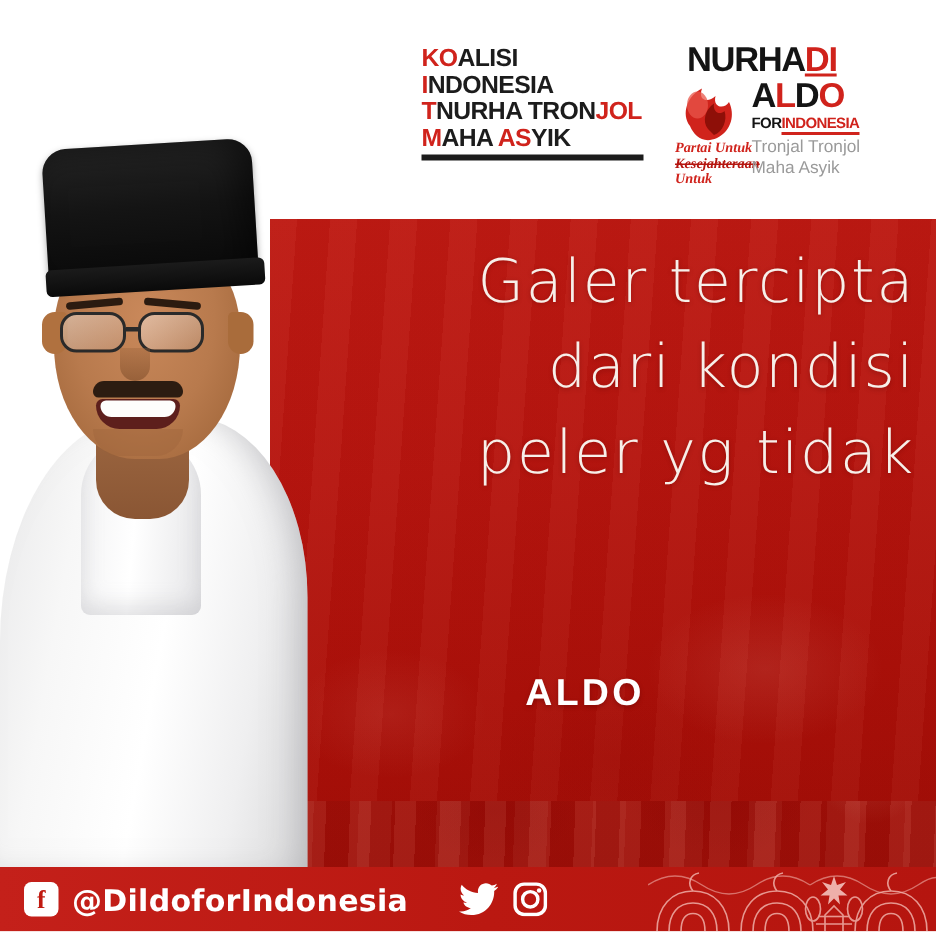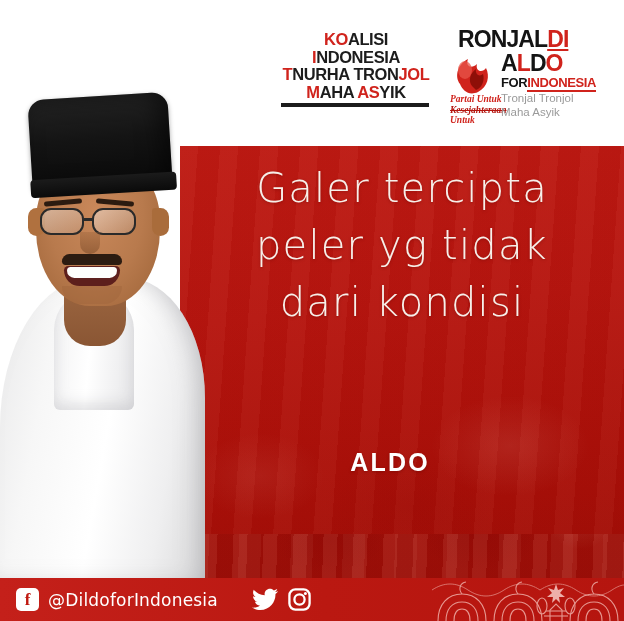--- a/index.html
+++ b/index.html
@@ -64,21 +64,21 @@
     position:absolute; inset:0;
     background:
       radial-gradient(ellipse 110px 70px at 330px 300px, rgba(255,210,195,.10), transparent 72%),
       radial-gradient(ellipse 90px 60px at 80px 330px, rgba(255,200,185,.08), transparent 72%),
       radial-gradient(ellipse 120px 80px at 230px 360px, rgba(150,10,6,.22), transparent 72%),
       repeating-linear-gradient(94deg, rgba(255,190,175,.045) 0 18px, rgba(130,7,5,.05) 18px 40px);
   }
 
   .quote {
     position:absolute; left:14px; top:14px; width:416px;
-    text-align:center;
+    text-align:right;
     color:#f7efe9;
     font-family:"DejaVu Sans", sans-serif;
     font-size:40px;
     font-weight:300;
     line-height:57px;
     letter-spacing:1.2px;
     text-shadow:0 1px 3px rgba(90,4,2,.35);
   }
   .quote .ln { display:block; white-space:nowrap; }
 
@@ -90,21 +90,21 @@
     font-size:25px;
     font-weight:bold;
     letter-spacing:2.2px;
     text-shadow:0 1px 3px rgba(90,4,2,.4);
   }
 
   
   .logos { position:absolute; left:0; top:0; width:624px; height:146px; }
 
   .logo-koalisi {
-    position:absolute; left:281px; top:31px; width:150px;text-align:center;
+    position:absolute; left:281px; top:31px; width:150px;
   }
   .logo-koalisi .kline {
     font-family:"Liberation Sans", sans-serif;
     font-weight:bold;
     font-size:16.5px;
     line-height:17.6px;
     color:#1c1c1c;
     letter-spacing:-.4px;
     white-space:nowrap;
   }
@@ -123,21 +123,21 @@
   .nu-top .r { color:#d0231c;text-decoration:underline; }
   .nu-second {
     font-family:"Liberation Sans", sans-serif;
     font-weight:bold; font-size:23px; line-height:24px;
     color:#141414; letter-spacing:-.9px; white-space:nowrap;
     padding-left:49px;
   }
   .nu-second .r { color:#d0231c; }
   .nu-for {
     font-family:"Liberation Sans", sans-serif;
-    font-weight:bold; font-size:13px; line-height:15px;
+    font-weight:bold; font-size:10px; line-height:15px;
     color:#141414; letter-spacing:-.4px; white-space:nowrap;
     padding-left:49px;
   }
   .nu-for .r { color:#d0231c; border-bottom:2px solid #d0231c; }
   .nu-tag {
     position:absolute; left:49px; top:63px;
     font-family:"Liberation Sans", sans-serif;
     font-size:11.5px; line-height:14px;
     color:#9a9a9a; white-space:nowrap;
   }
@@ -253,58 +253,58 @@
   }
   .fb-icon {
     width:23px; height:23px; background:#ffffff; border-radius:5px;
     display:flex; align-items:center; justify-content:center;
     color:#c01910; font-weight:bold; font-size:17px;
     font-family:"Liberation Serif", serif; line-height:1;
     padding-bottom:1px;
   }
   .handle {
     color:#ffffff; font-family:"DejaVu Sans", sans-serif;
-    font-size:17px; letter-spacing:.2px; font-weight:400;
+    font-size:20px; letter-spacing:.2px; font-weight:700;
   }
   .tw-icon { width:27px; height:23px; }
   .ig-icon { width:23px; height:23px; }
   .gap-mid { width:16px; }
 </style>
 </head>
 <body>
 
 <div class="poster">
 
   <div class="bg-photo"></div>
   <div class="bg-top-white"></div>
 
   <div class="red-panel">
     <div class="veil"></div>
 
     <div class="quote">
       <span class="ln">Galer tercipta</span>
+      <span class="ln">dari kondisi</span>
       <span class="ln">peler yg tidak</span>
-      <span class="ln">dari kondisi</span>
     </div>
 
     <div class="attrib">ALDO</div>
   </div>
 
   <div class="logos">
 
     <div class="logo-koalisi">
       <div class="kline"><span class="r">KO</span><span>ALISI</span></div>
       <div class="kline"><span class="r">I</span><span>NDONESIA</span></div>
       <div class="kline"><span class="r">T</span><span>NURHA TRON</span><span class="r">JOL</span></div>
       <div class="kline"><span class="r">M</span><span>AHA </span><span class="r">AS</span><span>YIK</span></div>
       <div class="rule"></div>
     </div>
 
     <div class="logo-nurhadi">
-      <div class="nu-top"><span>RONJAL</span><span class="r">DI</span></div>
+      <div class="nu-top"><span>NURHA</span><span class="r">DI</span></div>
       <div class="nu-second"><span>A</span><span class="r">L</span><span>D</span><span class="r">O</span></div>
       <div class="nu-for"><span>FOR</span><span class="r">INDONESIA</span></div>
 
       <svg class="flame" viewBox="0 0 46 44">
         <path d="M10 30 C4 22 8 10 18 5 C15 13 22 15 27 10 C25 18 33 19 36 14 C40 22 38 33 28 38 C19 42 13 37 10 30 Z" fill="#d0231c"></path>
         <path d="M22 32 C18 27 20 19 26 15 C25 21 30 23 33 20 C35 26 32 34 26 36 Z" fill="#8e0f08"></path>
         <ellipse cx="15" cy="16" rx="7" ry="9" fill="#e8554a" opacity=".75"></ellipse>
       </svg>
 
       <div class="partai">

